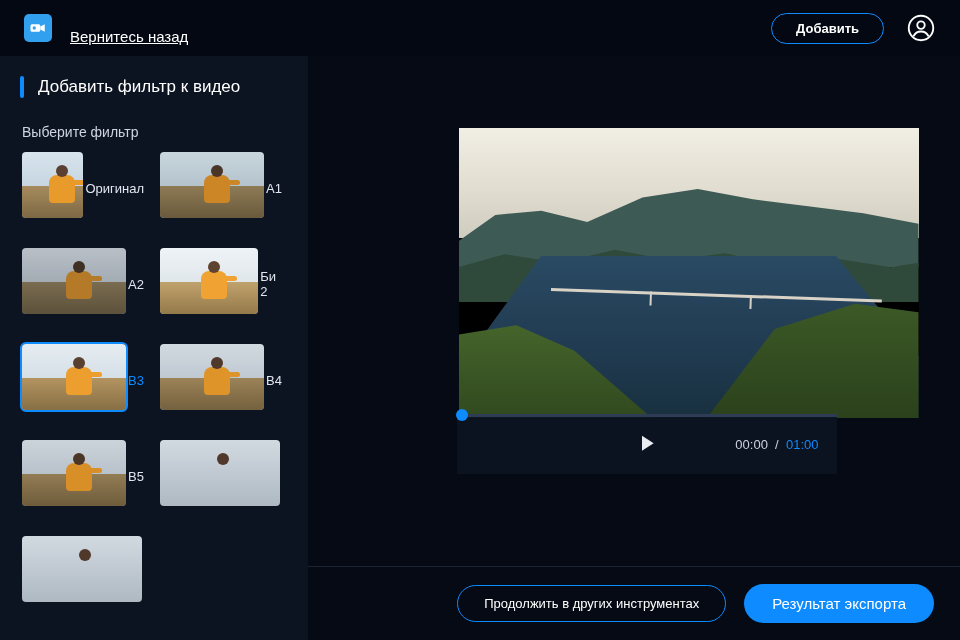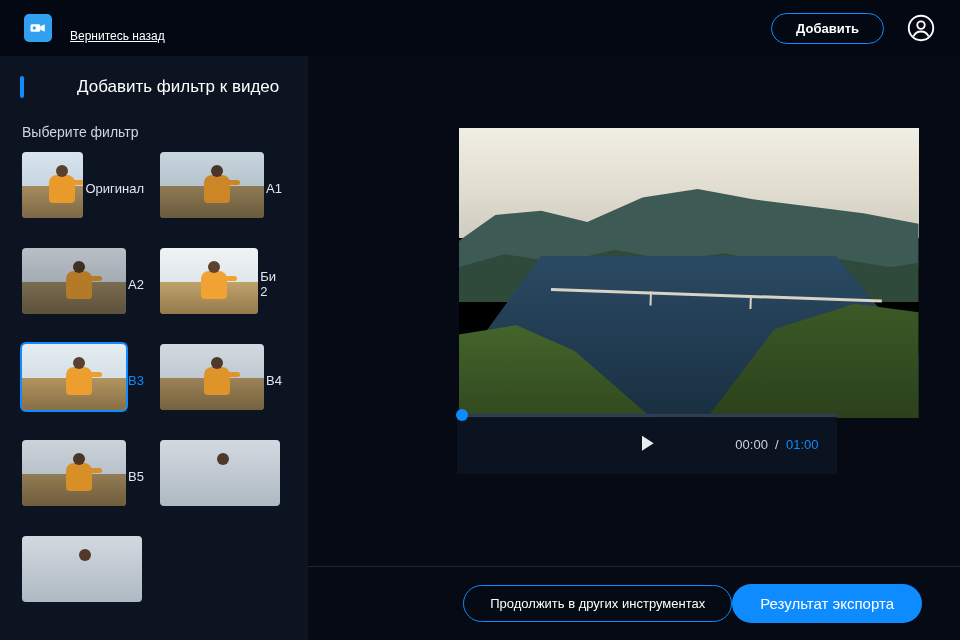--- a/index.html
+++ b/index.html
@@ -22,21 +22,21 @@
     width: 28px; height: 28px;
     background: #31a0ef;
     border-radius: 5px;
     display: flex; align-items: center; justify-content: center;
     margin-right: 18px;
   }
   .logo svg { width: 18px; height: 18px; }
   .back-link {
     color: #fff;
     text-decoration: underline;
-    font-size: 12px;
+    font-size: 15px;
     cursor: pointer;
     margin-top: 16px;
   }
   .header-spacer { flex: 1; }
   .premium-btn {
     border: 1.5px solid #0d8bff;
     border-radius: 20px;
     padding: 7px 24px;
     color: #fff;
     font-size: 13px;
@@ -60,21 +60,20 @@
   .sidebar {
     width: 308px;
     background: #0c1422;
     padding: 20px 0 0 20px;
     overflow: hidden;
     position: relative;
   }
   .section-header {
     display: flex; align-items: center;
     margin-bottom: 26px;
-    gap: 39px;
   }
   .section-accent {
     width: 4px; height: 22px;
     background: #0d8bff;
     border-radius: 2px;
     margin-right: 14px;
   }
   .section-title {
     font-size: 17px;
     font-weight: 500;
@@ -256,21 +255,22 @@
     font-size:13px;
     color:#cdd3de;
   }
   .time-display .dur { color:#0d8bff; }
 
   
   .bottom-bar {
     height: 74px;
     border-top: 1px solid #1c2533;
     display:flex; align-items:center; justify-content:flex-end;
-    padding: 0 38px;
+    padding: 0 26px;
+    gap: 18px;
   }
   .btn-outline {
     border: 1.5px solid #0d8bff;
     background: transparent;
     color: #fff;
     border-radius: 22px;
     padding: 10px 26px;
     font-size: 13px;
     font-weight: 500;
     cursor: pointer;

